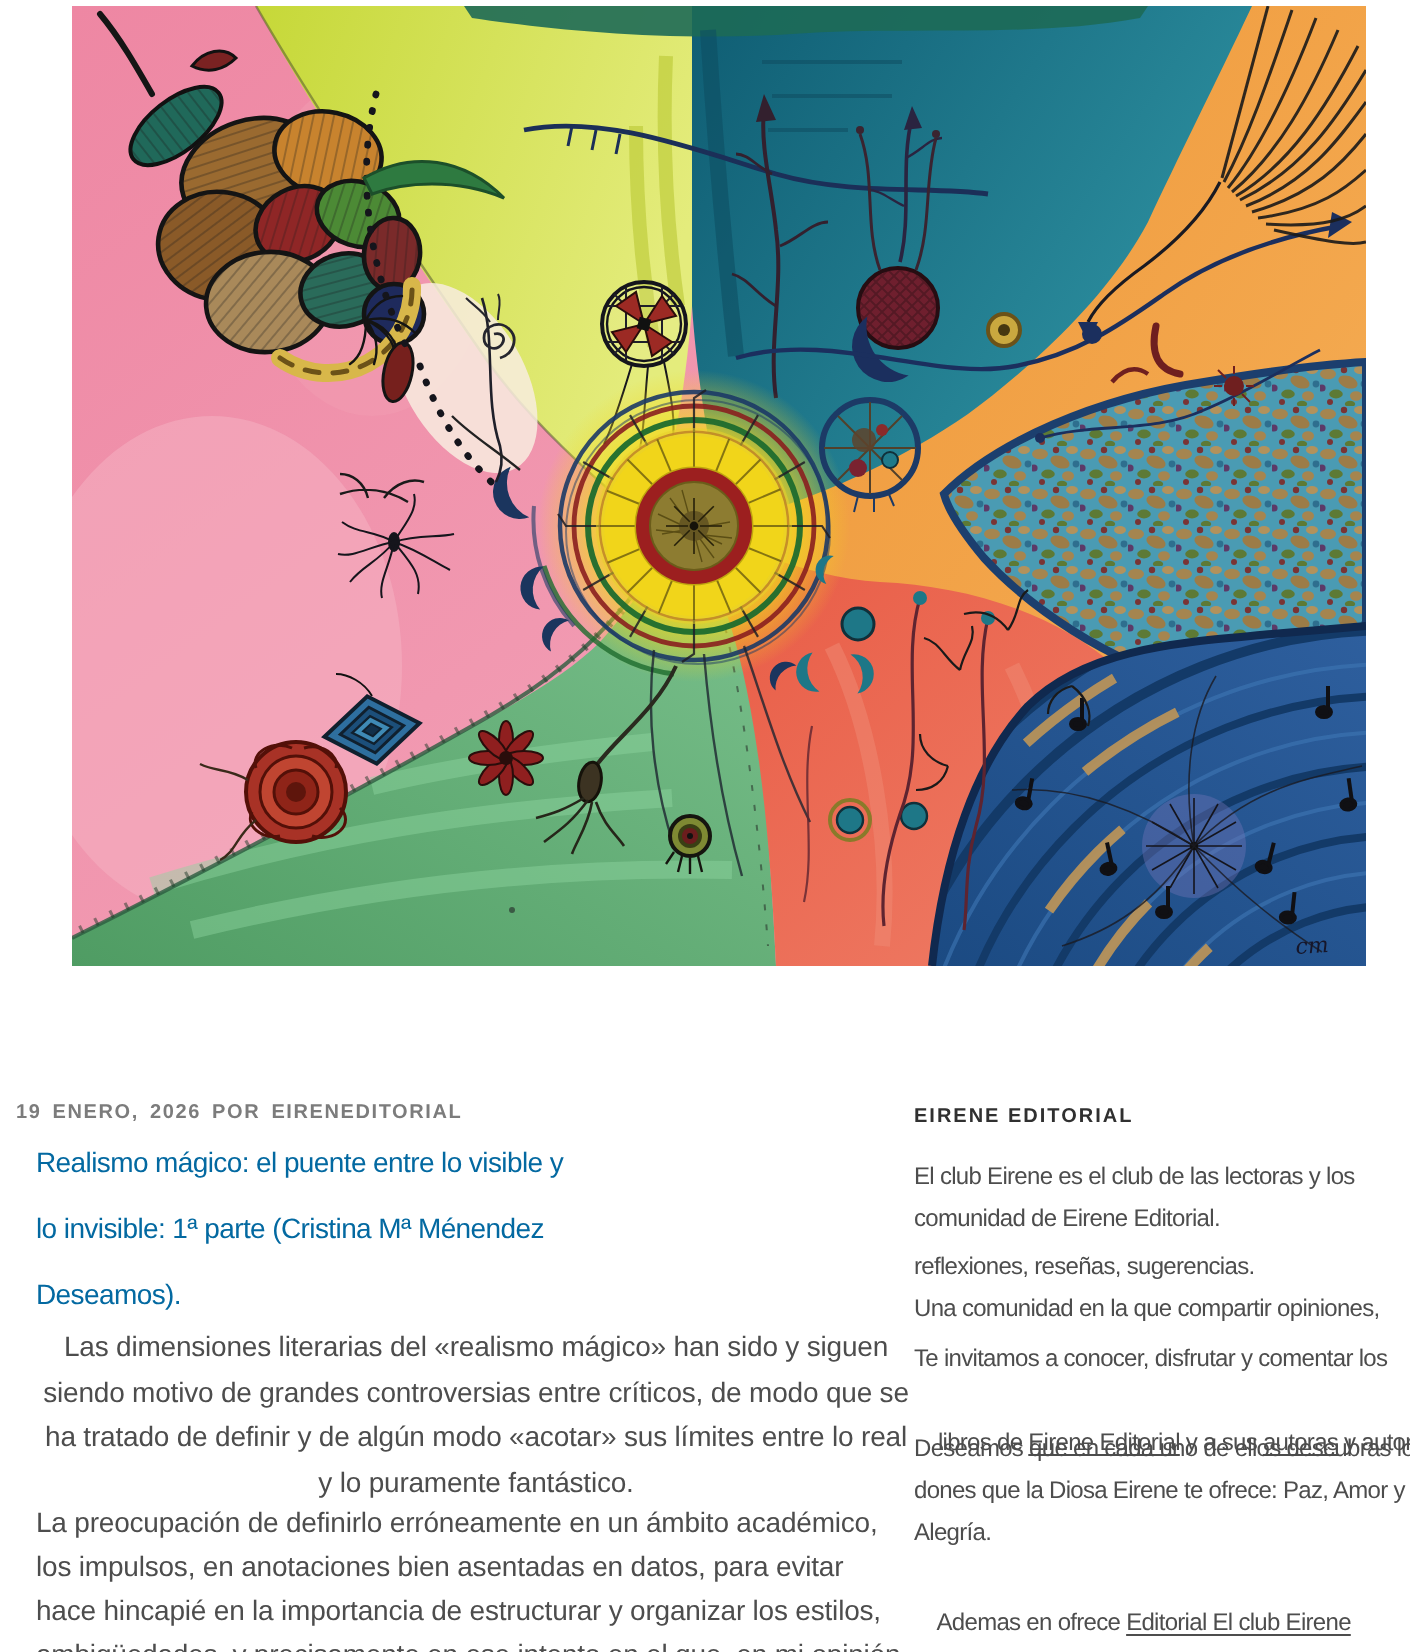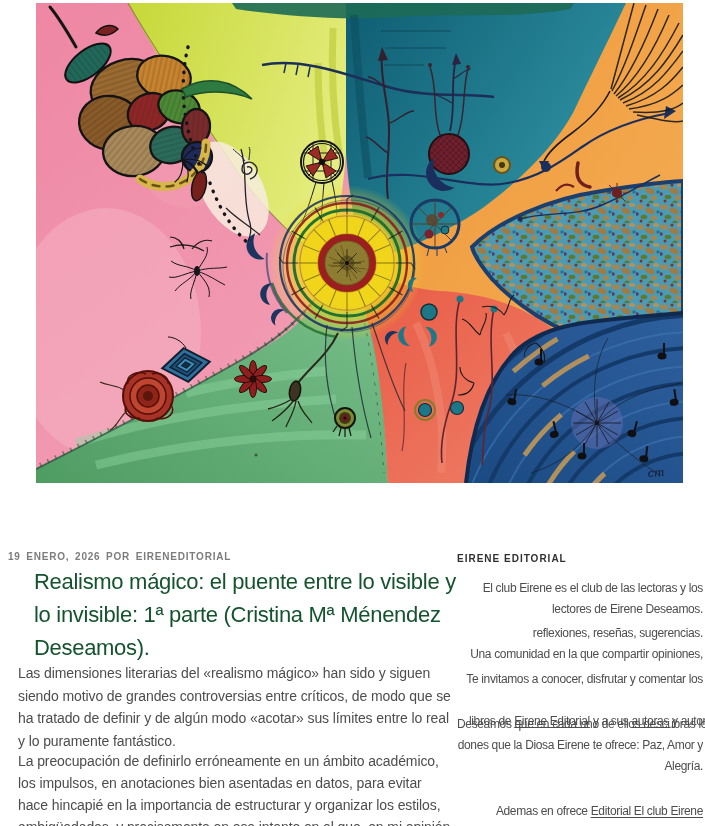--- a/index.html
+++ b/index.html
@@ -11,42 +11,42 @@
   }
   .art-wrap{position:absolute;left:36px;top:3px;width:647px;height:480px;}
   .art-wrap svg{display:block;}
 
   .meta{
     position:absolute;left:8px;top:551px;width:430px;
     font-size:10px;font-weight:bold;letter-spacing:.8px;word-spacing:2px;
     color:#7c7c7c;white-space:nowrap;
   }
   .title{
-    position:absolute;left:34px;top:565px;width:440px;
-    font-size:22px;line-height:33px;letter-spacing:-.3px;
-    color:#14532d;cursor:pointer;
+    position:absolute;left:18px;top:565px;width:440px;
+    font-size:14px;line-height:33px;letter-spacing:-.3px;
+    color:#0369a1;cursor:pointer;
   }
   .title div{white-space:nowrap;}
   .bodypara{
     position:absolute;left:18px;width:440px;
     font-size:14px;line-height:22.5px;letter-spacing:-.1px;color:#4d4d4d;
   }
   .bodypara div{white-space:nowrap;}
-  #para-0{top:662px;}
+  #para-0{top:662px;text-align:center;}
   #para-1{top:750px;line-height:22px;}
 
   .sidebar-h{
     position:absolute;left:457px;top:553px;width:240px;
     font-size:10px;font-weight:bold;letter-spacing:1px;color:#303030;white-space:nowrap;
   }
   .sidepara{
     position:absolute;left:457px;width:246px;
     font-size:12px;line-height:21px;letter-spacing:-.35px;color:#4d4d4d;
   }
-  .sidepara div{white-space:nowrap;text-align:right;}
+  .sidepara div{white-space:nowrap;}
   #sp1{top:578px;}
   #sp2{top:623px;}
   #sp3{top:669px;}
   #sp4{top:714px;}
   #sp5{top:780px;}
   .slink{text-decoration:underline;text-underline-offset:2px;cursor:pointer;color:inherit;}
 </style>
 </head>
 <body>
 
@@ -538,21 +538,21 @@
   <div>La preocupación de definirlo erróneamente en un ámbito académico,</div>
   <div>los impulsos, en anotaciones bien asentadas en datos, para evitar</div>
   <div>hace hincapié en la importancia de estructurar y organizar los estilos,</div>
   <div>ambigüedades, y precisamente en ese intento en el que, en mi opinión,</div>
 </div>
 
 <div class="sidebar-h">EIRENE EDITORIAL</div>
 
 <div class="sidepara" id="sp1">
   <div>El club Eirene es el club de las lectoras y los</div>
-  <div>lectores de Eirene Deseamos.</div>
+  <div>comunidad de Eirene Editorial.</div>
 </div>
 
 <div class="sidepara" id="sp2">
   <div>reflexiones, reseñas, sugerencias.</div>
   <div>Una comunidad en la que compartir opiniones,</div>
 </div>
 
 <div class="sidepara" id="sp3">
   <div>Te invitamos a conocer, disfrutar y comentar los</div>
   <div style="white-space:pre;">

